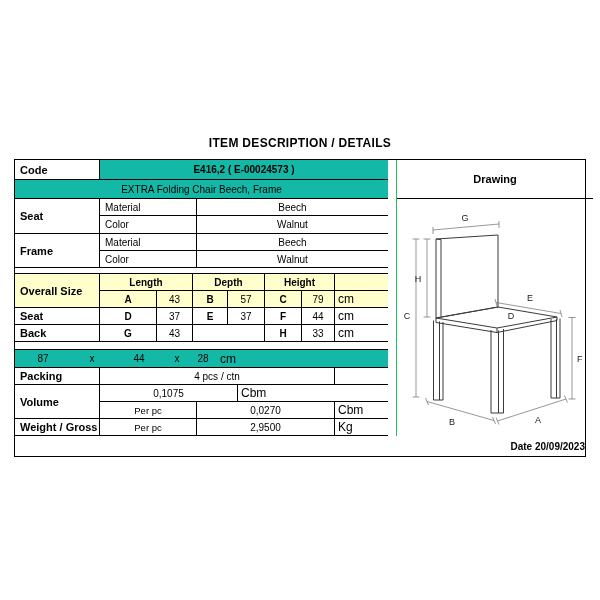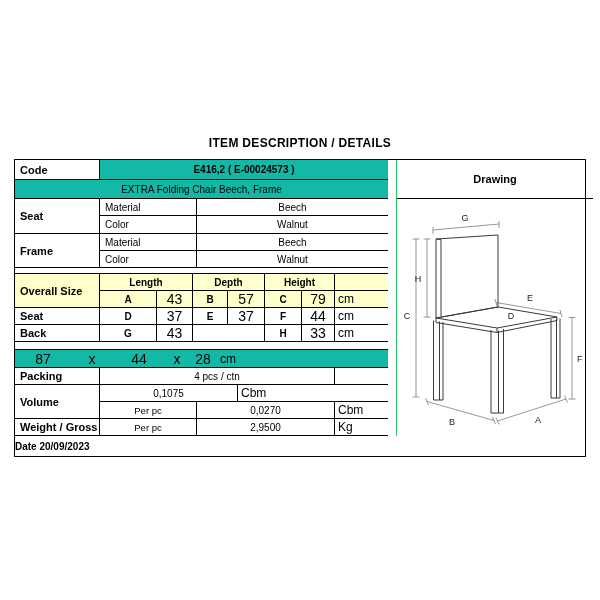--- a/index.html
+++ b/index.html
@@ -3,42 +3,42 @@
 <meta charset="utf-8">
 <style>
   html,body{margin:0;padding:0;background:#fff;}
   body{width:600px;height:600px;position:relative;font-family:"Liberation Sans",sans-serif;color:#000;overflow:hidden;}
   .page-title{position:absolute;top:136px;left:0;right:0;text-align:center;font-weight:bold;font-size:12px;letter-spacing:.3px;}
   .spec{position:absolute;left:14px;top:159px;width:570px;height:296px;border:1px solid #000;background:#fff;}
   .left-panel{position:absolute;left:0;top:0;width:373px;height:276px;}
   .right-panel{position:absolute;left:373px;top:0;width:197px;height:276px;border-left:1px solid #22c55e;box-sizing:border-box;margin-left:8px;}
   .drawing-header{height:39px;border-bottom:1px solid #000;box-sizing:border-box;display:flex;align-items:center;justify-content:center;font-weight:bold;font-size:11px;}
   .drawing-area{position:absolute;left:0;top:39px;right:0;bottom:0;}
-  .date-row{position:absolute;left:0;top:276px;width:570px;height:20px;display:flex;align-items:center;justify-content:flex-start;font-weight:bold;font-size:10px;}
+  .date-row{position:absolute;left:0;top:276px;width:570px;height:20px;display:flex;align-items:center;justify-content:flex-end;font-weight:bold;font-size:10px;}
   .row{display:flex;box-sizing:border-box;border-bottom:1px solid #000;width:373px;}
   .cell{display:flex;align-items:center;box-sizing:border-box;overflow:hidden;white-space:nowrap;}
   .br{border-right:1px solid #000;}
   .grow{flex:1;}
   .col{display:flex;flex-direction:column;}
   .subrow{display:flex;box-sizing:border-box;width:100%;}
   .bb{border-bottom:1px solid #000;}
   .h20{height:20px}.h19{height:19px}.h35{height:35px}.h34{height:34px}.h6{height:6px}
   .h17{height:17px}.h18{height:18px}.h8{height:8px}
   .wLbl{width:85px}.wSub{width:97px}.wVal{width:138px}.wPack{width:235px}
   .wA{width:57px}.wB{width:36px}.wC{width:35px}.wD{width:37px}.wE{width:37px}.wF{width:33px}
   .wLen{width:93px}.wDep{width:72px}.wHei{width:70px}.wMrg{width:72px}
   .q1{width:56px}.q2{width:42px}.q3{width:52px}.q4{width:24px}.q5{width:28px}
   .lbl{font-weight:bold;font-size:11px;padding-left:5px;text-align:center;}
   .sub{font-size:10px;padding-left:5px;}
   .subc{font-size:9.5px;justify-content:center;}
   .val{font-size:10px;justify-content:center;}
   .bold{font-weight:bold;}
   .hdr{font-weight:bold;font-size:10px;justify-content:center;}
   .ltr{font-weight:bold;font-size:10px;justify-content:center;}
-  .num{font-size:14px;justify-content:center;}
+  .num{font-size:10px;justify-content:center;}
   .unit{font-size:12px;padding-left:3px;text-align:right;}
   .hl{background:#ffffcc;}
   .shaded{background:#14b8a6;}
   svg text{font-family:"Liberation Sans",sans-serif;font-size:9px;fill:#1a1a1a;}
   .chair{stroke:#3a3a3a;stroke-width:1;fill:none;}
   .dim{stroke:#6b6b6b;stroke-width:.7;fill:none;}
 </style>
 </head>
 <body>
 

